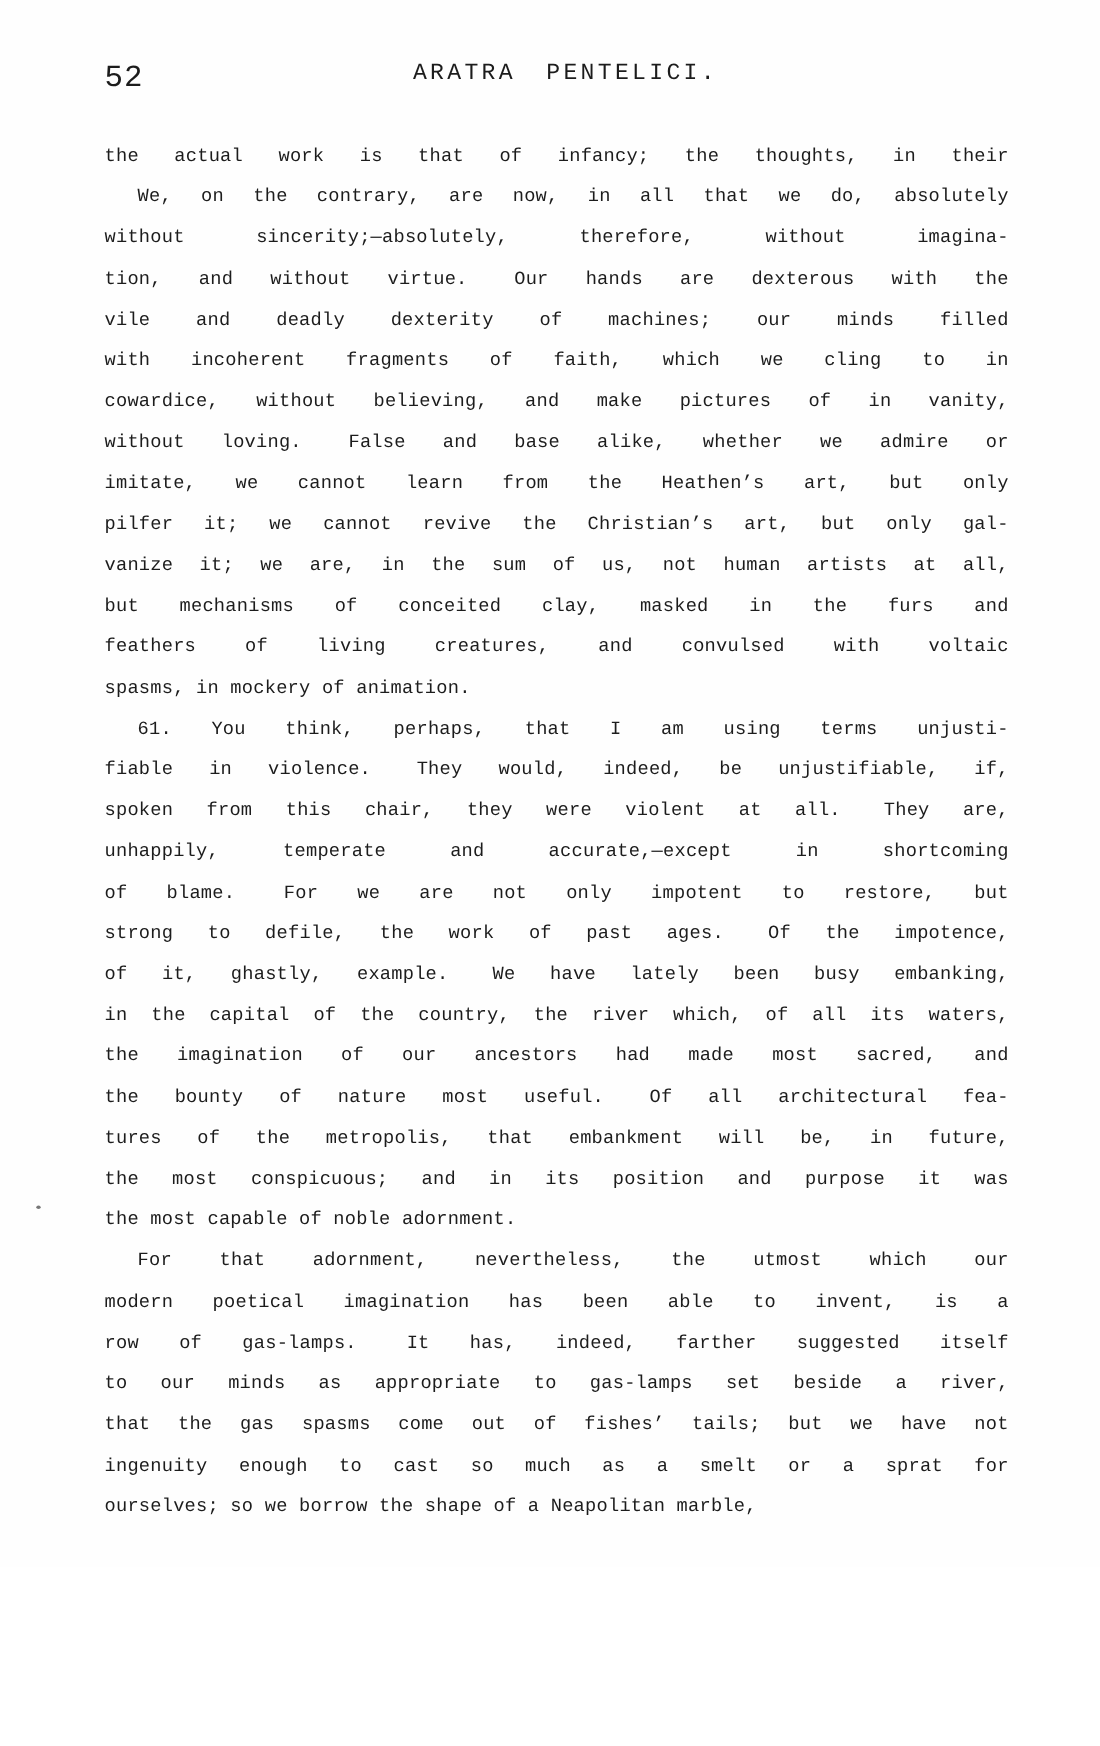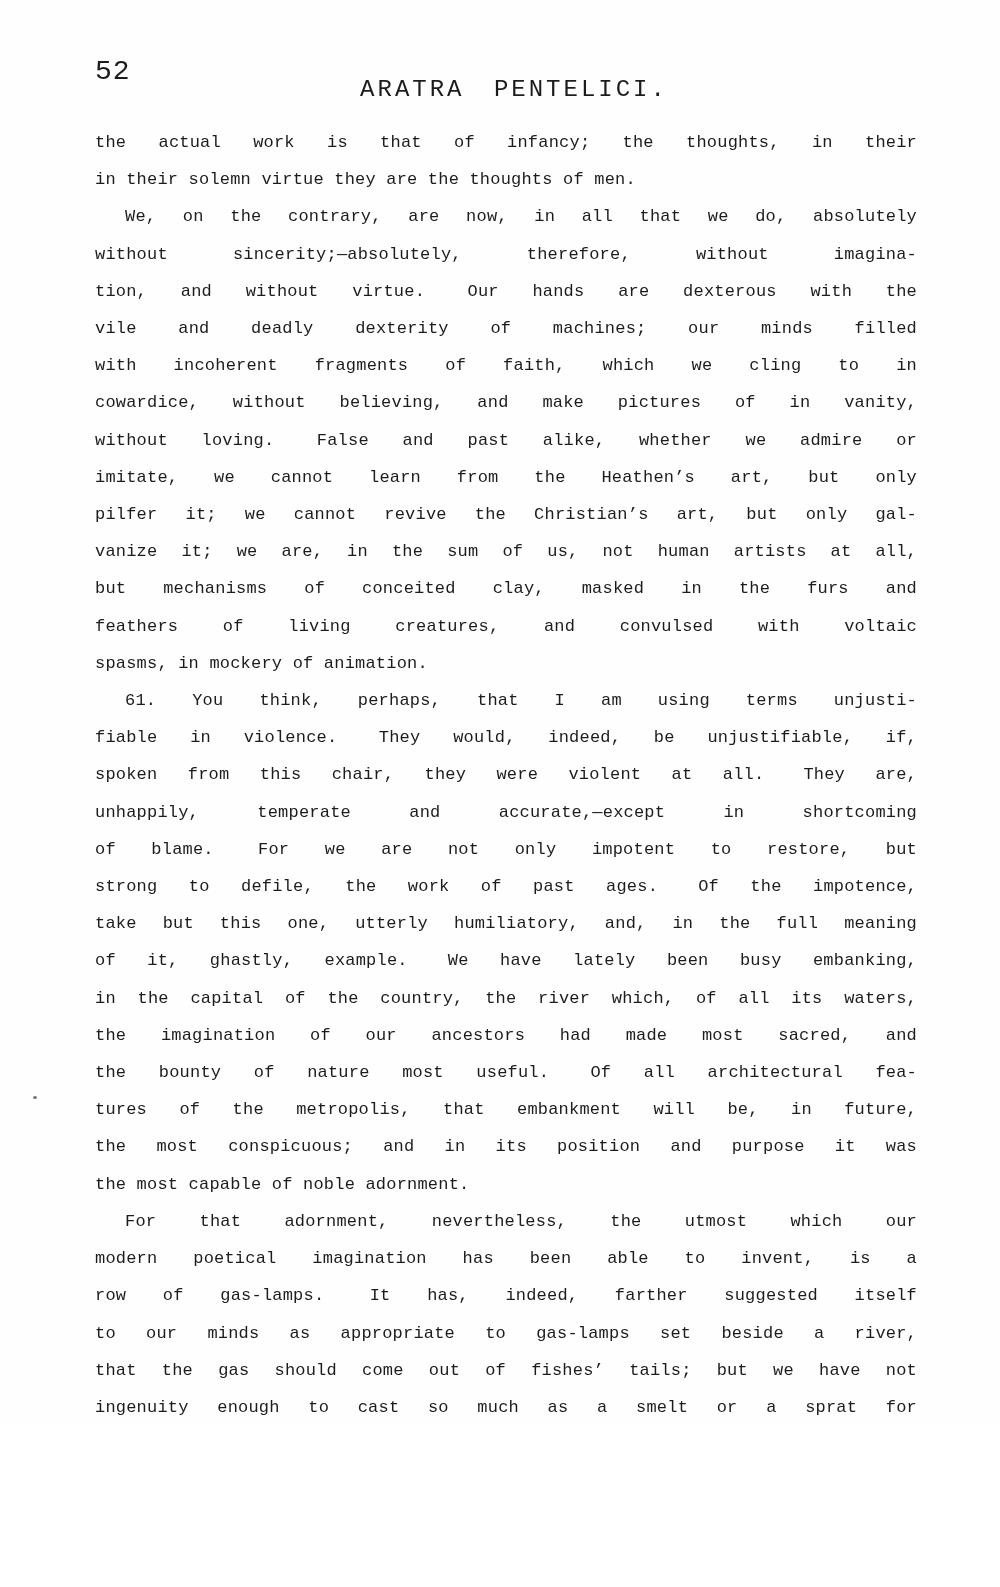--- a/index.html
+++ b/index.html
@@ -26,23 +26,23 @@
   .page-number {
     position: absolute;
     left: 0;
     top: 0;
     font-size: 28px;
     letter-spacing: 1px;
   }
   .running-title {
     position: absolute;
     left: 50%;
-    top: 20px;
+    top: 0;
     transform: translateX(-50%) translateX(9px);
-    font-size: 24px;
+    font-size: 21px;
     letter-spacing: 3px;
     word-spacing: 12px;
     white-space: nowrap;
   }
   .body-text {
     position: absolute;
     top: 124px;
     left: 95px;
     width: 822px;
     font-size: 17px;
@@ -78,58 +78,56 @@
 
 <div class="page" style="--paper: #fefefe; --ink: #1c1c1c;">
   <div class="running-head">
     <span class="page-number">52</span>
     <span class="running-title">ARATRA PENTELICI.</span>
   </div>
 
   <div class="body-text" id="body-text">
       <div class="paragraph">
         <div class="line">the actual work is that of infancy; the thoughts, in their</div>
-        <div class="line last">in their solemn virtue they are the thoughts of men.</div>
       </div>
       <div class="paragraph">
         <div class="line indent">We, on the contrary, are now, in all that we do, absolutely</div>
         <div class="line">without sincerity;—absolutely, therefore, without imagina-</div>
         <div class="line">tion, and without virtue.  Our hands are dexterous with the</div>
         <div class="line">vile and deadly dexterity of machines; our minds filled</div>
         <div class="line">with incoherent fragments of faith, which we cling to in</div>
         <div class="line">cowardice, without believing, and make pictures of in vanity,</div>
-        <div class="line">without loving.  False and past alike, whether we admire or</div>
+        <div class="line">without loving.  False and base alike, whether we admire or</div>
         <div class="line">imitate, we cannot learn from the Heathen’s art, but only</div>
         <div class="line">pilfer it; we cannot revive the Christian’s art, but only gal-</div>
         <div class="line">vanize it; we are, in the sum of us, not human artists at all,</div>
         <div class="line">but mechanisms of conceited clay, masked in the furs and</div>
         <div class="line">feathers of living creatures, and convulsed with voltaic</div>
         <div class="line last">spasms, in mockery of animation.</div>
       </div>
       <div class="paragraph">
         <div class="line indent">61. You think, perhaps, that I am using terms unjusti-</div>
         <div class="line">fiable in violence.  They would, indeed, be unjustifiable, if,</div>
         <div class="line">spoken from this chair, they were violent at all.  They are,</div>
         <div class="line">unhappily, temperate and accurate,—except in shortcoming</div>
         <div class="line">of blame.  For we are not only impotent to restore, but</div>
         <div class="line">strong to defile, the work of past ages.  Of the impotence,</div>
-        <div class="line">take but this one, utterly humiliatory, and, in the full meaning</div>
         <div class="line">of it, ghastly, example.  We have lately been busy embanking,</div>
         <div class="line">in the capital of the country, the river which, of all its waters,</div>
         <div class="line">the imagination of our ancestors had made most sacred, and</div>
         <div class="line">the bounty of nature most useful.  Of all architectural fea-</div>
         <div class="line">tures of the metropolis, that embankment will be, in future,</div>
         <div class="line">the most conspicuous; and in its position and purpose it was</div>
         <div class="line last">the most capable of noble adornment.</div>
       </div>
       <div class="paragraph">
         <div class="line indent">For that adornment, nevertheless, the utmost which our</div>
         <div class="line">modern poetical imagination has been able to invent, is a</div>
         <div class="line">row of gas-lamps.  It has, indeed, farther suggested itself</div>
         <div class="line">to our minds as appropriate to gas-lamps set beside a river,</div>
-        <div class="line">that the gas should come out of fishes’ tails; but we have not</div>
+        <div class="line">that the gas spasms come out of fishes’ tails; but we have not</div>
         <div class="line">ingenuity enough to cast so much as a smelt or a sprat for</div>
         <div class="line last">ourselves; so we borrow the shape of a Neapolitan marble,</div>
       </div>
     </div>
 
   <div class="margin-speck"></div>
 </div>
 
 </body></html>

